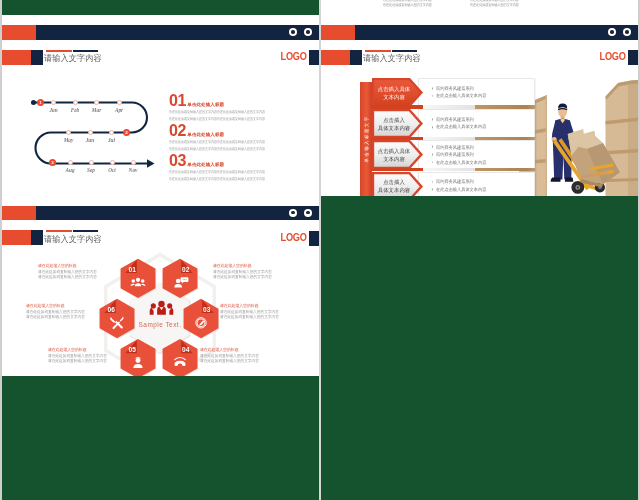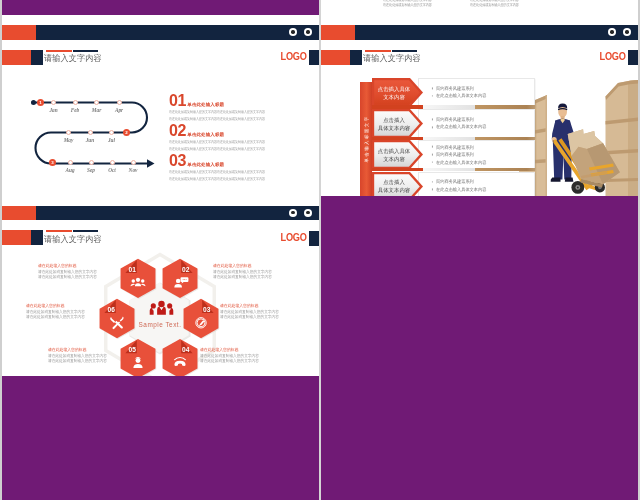--- a/index.html
+++ b/index.html
@@ -1,17 +1,17 @@
 <!DOCTYPE html>
 <html><head>
 <meta charset="utf-8">
 <style>
   html,body{margin:0;padding:0;}
   body{width:640px;height:500px;background:#ffffff;font-family:"Liberation Sans",sans-serif;overflow:hidden;}
-  .grid{position:absolute;left:0;top:0;width:640px;height:500px;background:#701a75;}
+  .grid{position:absolute;left:0;top:0;width:640px;height:500px;background:#14532d;}
   .edge-l{position:absolute;left:0;top:0;width:2px;height:500px;background:#cfcfcf;}
   .edge-r{position:absolute;left:638px;top:0;width:2px;height:500px;background:#cfcfcf;}
   .sep-v{position:absolute;left:319px;top:0;width:2px;height:500px;background:#d4d4d4;}
   .slide{position:absolute;width:317px;height:180.5px;background:#fff;overflow:hidden;}
   .c0{left:2px;} .c1{left:321px;}
   .r0{top:15px;} .r1{top:195.5px;}
   .rm1{top:-165.5px;}
 
   
   .topbar{position:absolute;left:0;top:10px;width:317px;height:14.5px;background:#12243f;}

